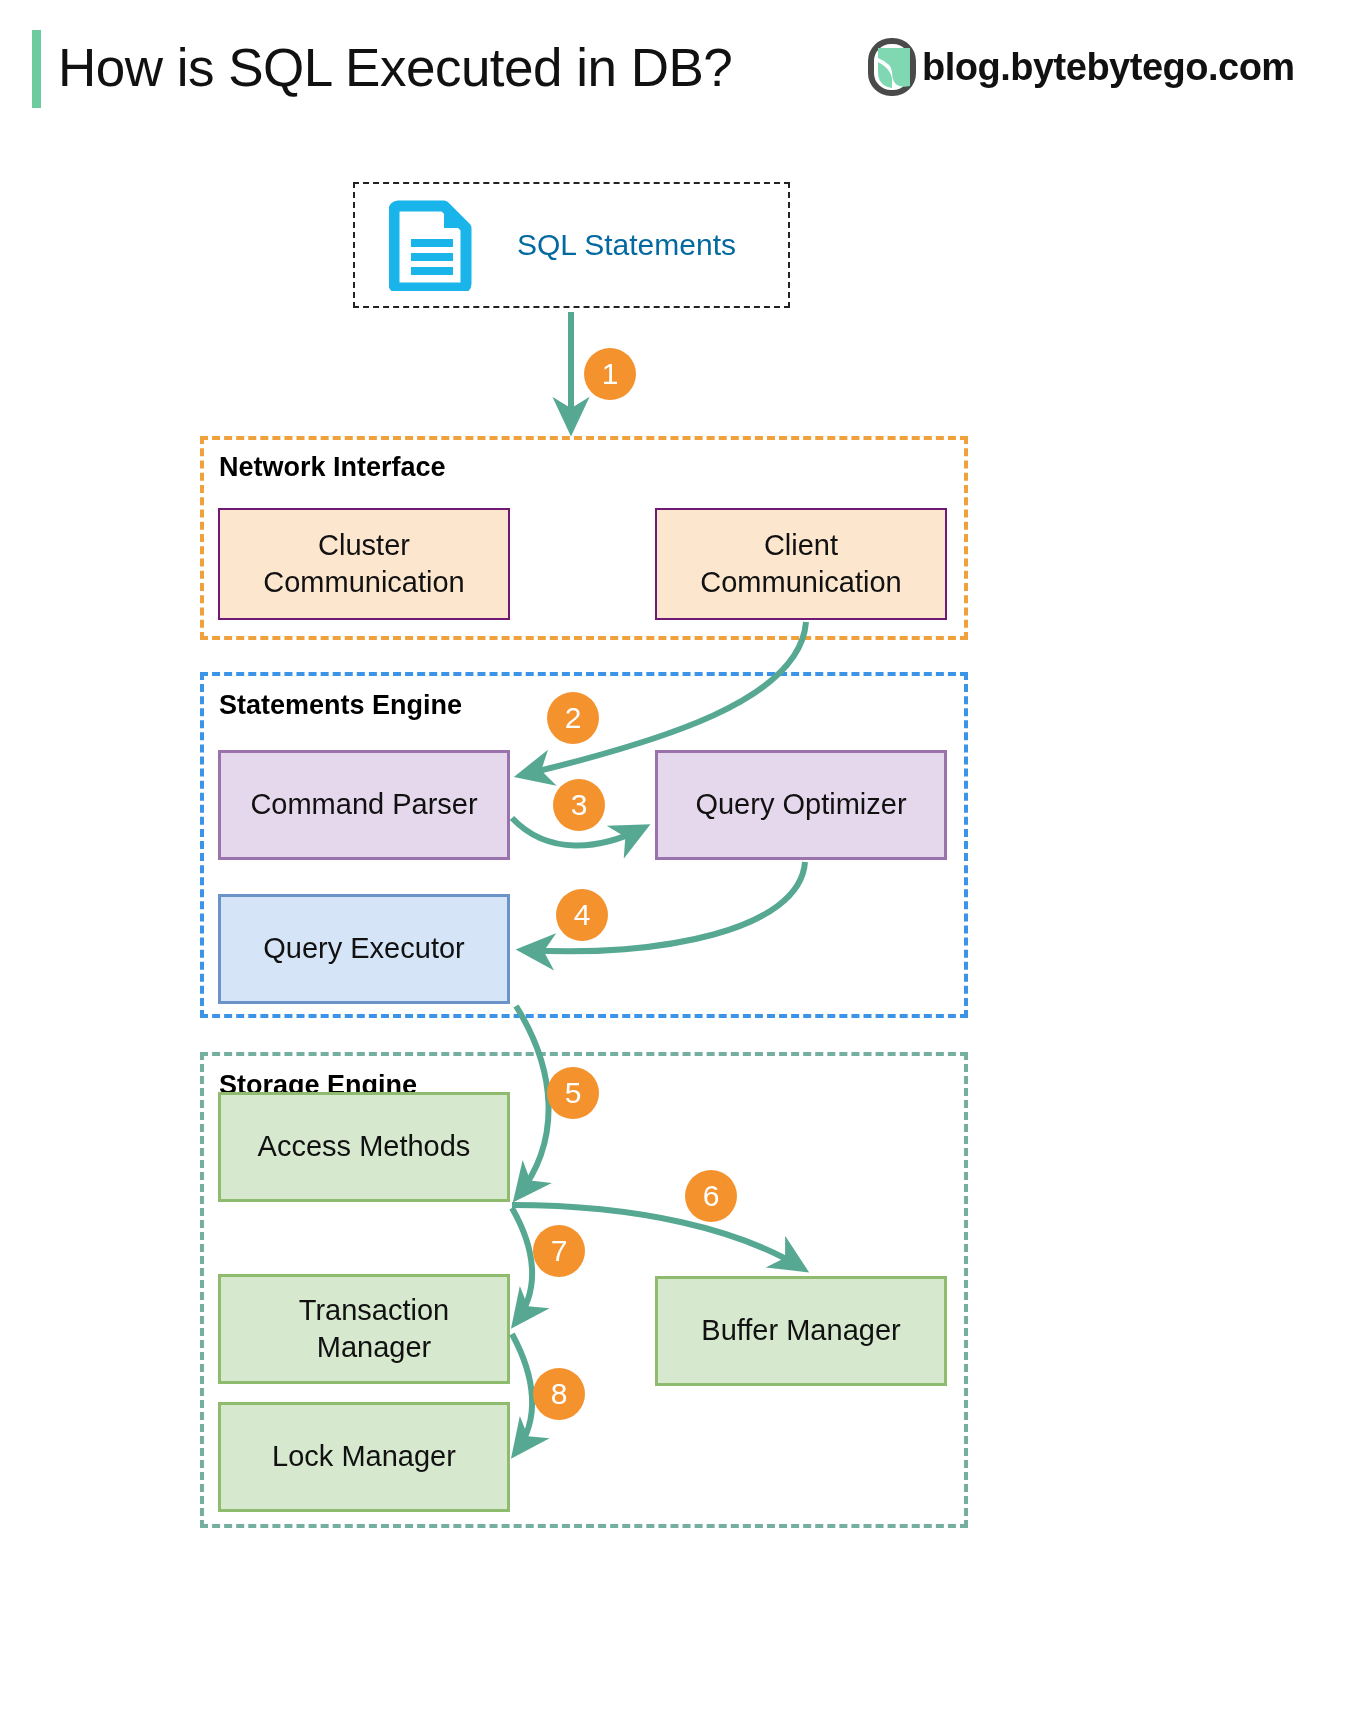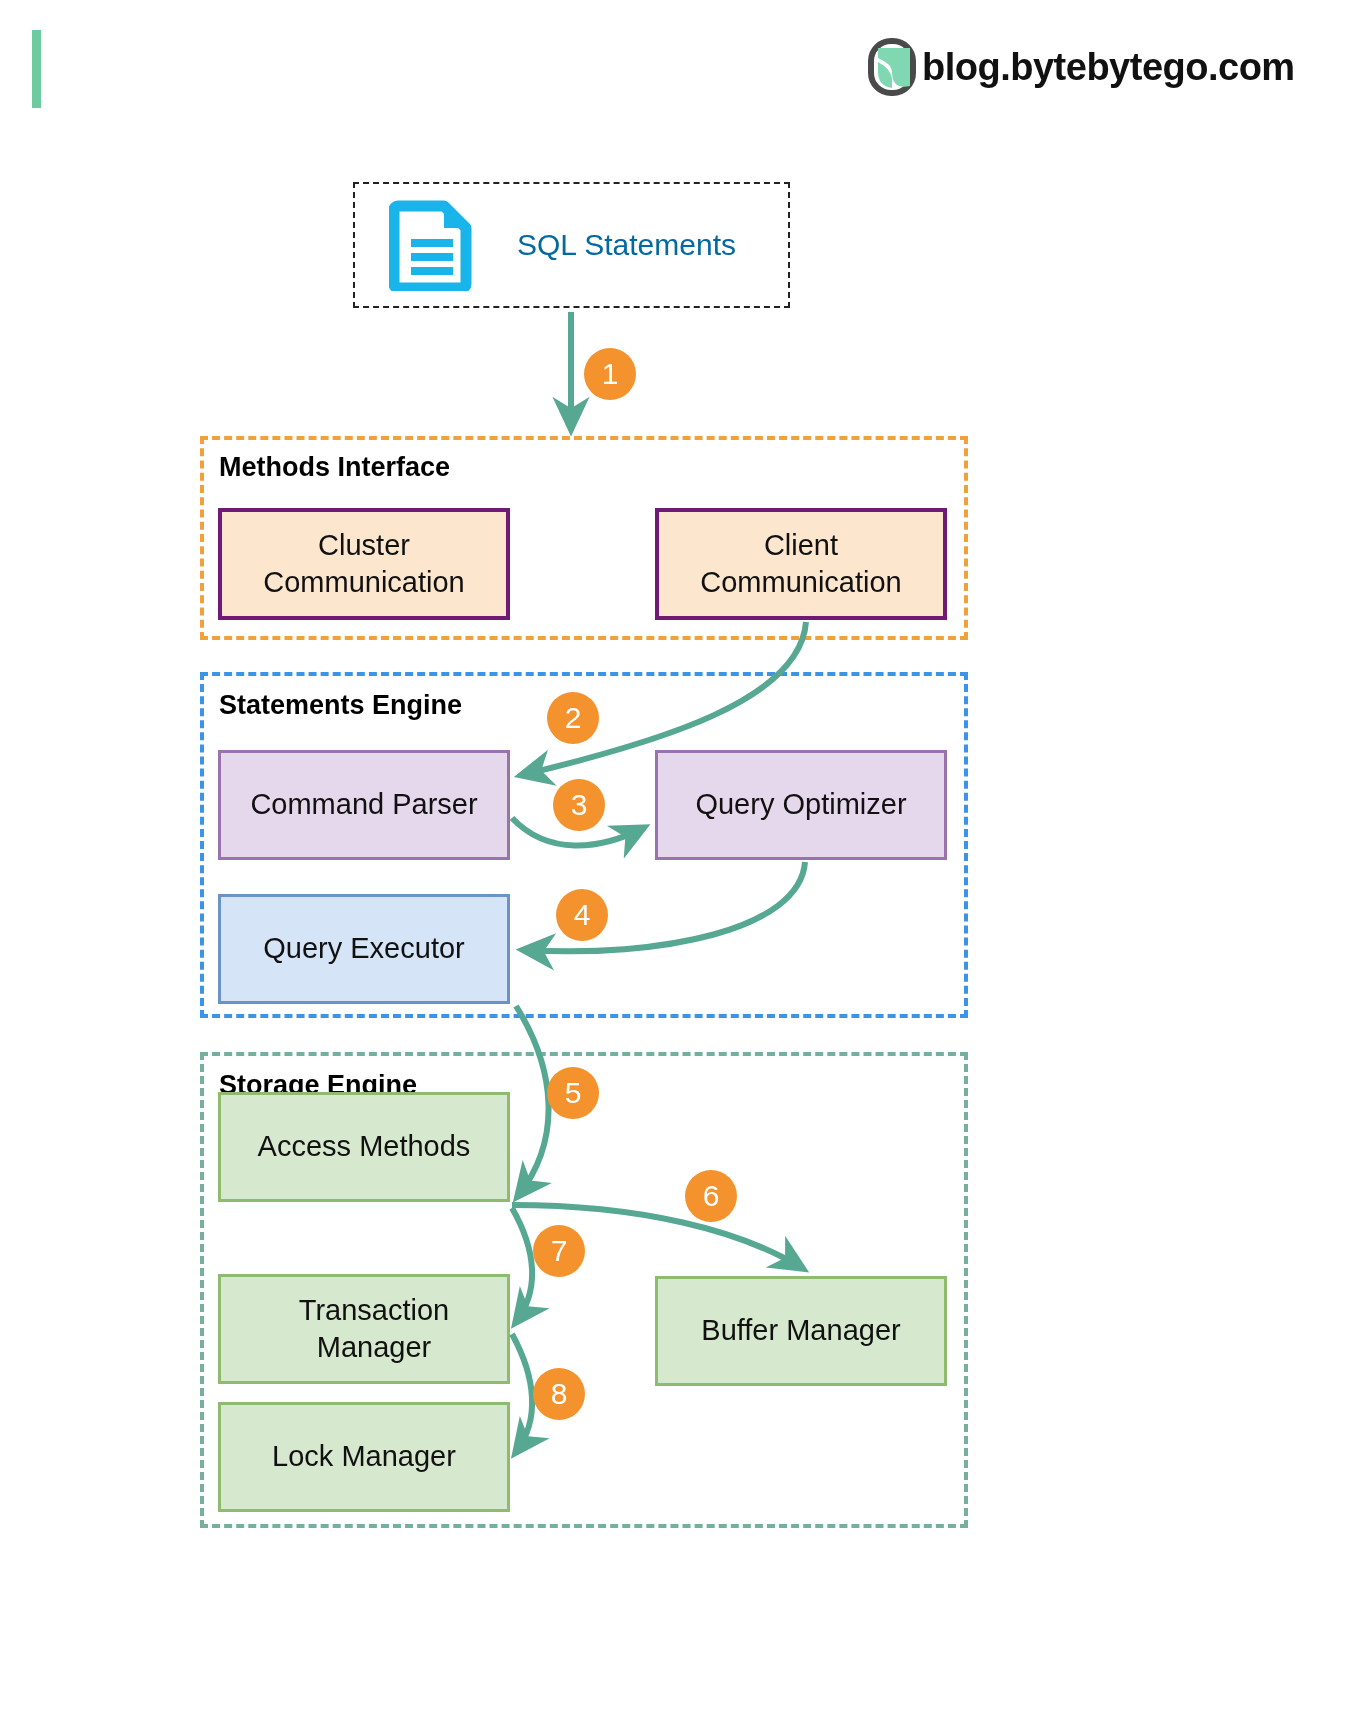--- a/index.html
+++ b/index.html
@@ -113,21 +113,21 @@
   #sql-doc-icon { width: 86px; height: 92px; flex: none; }
   #sql-statements-label {
     font-size: 30px;
     color: #0369a1;
     white-space: nowrap;
   }
 
   
   .node-orange {
     background: #FDE6CE;
-    border: 4px solid #701a75;
+    border: 2px solid #701a75;
   }
   
   .node-purple {
     background: #E6D8EC;
     border: 3px solid #9A73AC;
   }
   
   .node-blue {
     background: #D6E4F7;
     border: 3px solid #6C93C8;
@@ -180,20 +180,21 @@
   #step-5 { left: 547px; top: 1067px; }
   #step-6 { left: 685px; top: 1170px; }
   #step-7 { left: 533px; top: 1225px; }
   #step-8 { left: 533px; top: 1368px; }
 </style>
 </head>
 <body>
 
 <div id="header">
   <div id="title-accent-bar"></div>
+  <div id="page-title">How is SQL Executed in DB?</div>
   <div id="brand">
     <svg id="brand-logo" viewBox="0 0 48 58">
       <rect x="3" y="3" width="42" height="52" rx="20" ry="20" fill="#ffffff" stroke="#4a4a4a" stroke-width="6"></rect>
       <path d="M24 10 L42 10 L42 48 Q24 52 24 34 Z" fill="#7FD8B2"></path>
       <path d="M24 10 L10 10 L10 20 Q24 26 24 34 Z" fill="#7FD8B2"></path>
       <path d="M10 24 Q22 30 24 40 L24 50 Q10 48 10 34 Z" fill="#7FD8B2"></path>
     </svg>
     <div id="brand-text">blog.bytebytego.com</div>
   </div>
 </div>
@@ -203,21 +204,21 @@
     <path d="M9 7 h46 l22 22 v56 a4 4 0 0 1 -4 4 h-64 a4 4 0 0 1 -4 -4 v-74 a4 4 0 0 1 4 -4 z" fill="#ffffff" stroke="#19B5EA" stroke-width="11" stroke-linejoin="round"></path>
     <path d="M55 7 l22 22 h-22 z" fill="#19B5EA"></path>
     <rect x="22" y="40" width="42" height="8" fill="#19B5EA"></rect>
     <rect x="22" y="54" width="42" height="8" fill="#19B5EA"></rect>
     <rect x="22" y="68" width="42" height="8" fill="#19B5EA"></rect>
   </svg>
   <div id="sql-statements-label">SQL Statements</div>
 </div>
 
 <div class="group-box" id="grp-network"></div>
-<div class="group-label" id="lbl-network">Methods Interface</div>
+<div class="group-label" id="lbl-network">Network Interface</div>
 
 <div class="group-box" id="grp-relational"></div>
 <div class="group-label" id="lbl-relational">Statements Engine</div>
 
 <div class="group-box" id="grp-storage"></div>
 <div class="group-label" id="lbl-storage">Storage Engine</div>
 
 <div class="node node-orange" id="node-cluster-comm">
   <span>
     <span>Cluster</span><br>

